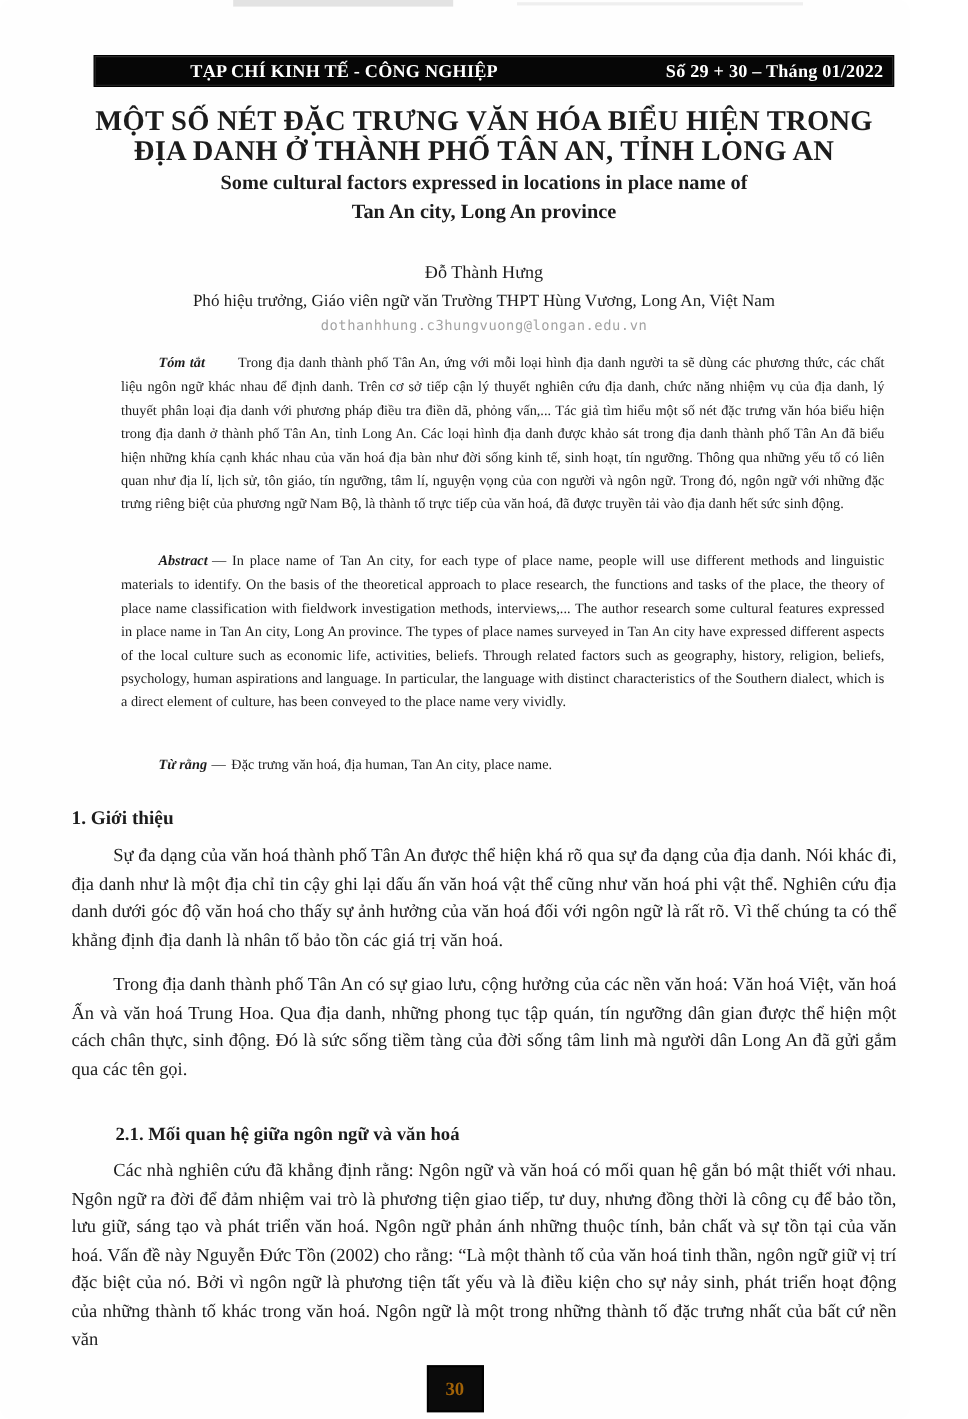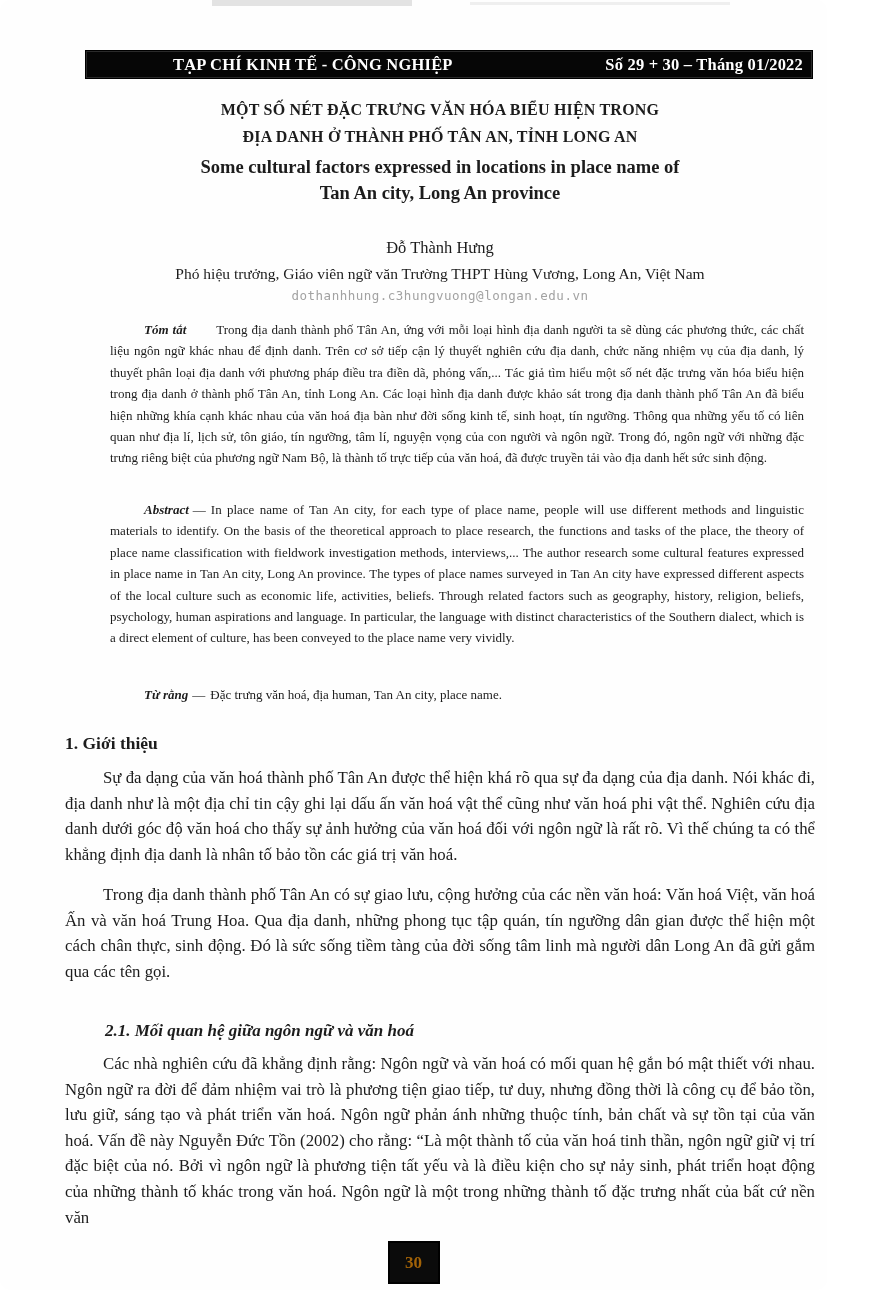--- a/index.html
+++ b/index.html
@@ -20,21 +20,21 @@
   .header-bar {
     position: absolute; top: 50px; left: 85px; width: 728px; height: 29px;
     background: #060606; color: #ffffff;
     display: flex; align-items: center; justify-content: space-between;
     box-sizing: border-box; padding: 0 10px 0 88px;
     font-weight: bold; font-size: 16.5px; letter-spacing: 0.2px;
     box-shadow: inset 0 0 0 1px #000, inset 0 0 0 2px #2a2a2a;
   }
 
   .title-block { position: absolute; top: 96px; left: 65px; width: 750px; text-align: center; }
-  .title-vi { font-size: 16px; font-weight: bold; line-height: 27px; letter-spacing: 0.2px; }
+  .title-vi { font-size: 26px; font-weight: bold; line-height: 27px; letter-spacing: 0.2px; }
   .title-en { font-size: 18.5px; font-weight: bold; line-height: 26px; margin-top: 4px; }
 
   .author-block { position: absolute; top: 217px; left: 65px; width: 750px; text-align: center; margin-top: 21px; }
   .author-name { font-size: 16.5px; }
   .author-affil { font-size: 15.5px; margin-top: 7px; }
   .author-email {
     font-family: "DejaVu Sans Mono", "Liberation Mono", monospace;
     font-size: 12.5px; color: #a2a2a2; margin-top: 5px; letter-spacing: 0.5px;
   }
 
@@ -42,21 +42,21 @@
     font-size: 13px; line-height: 21.4px; margin: 0; text-indent: 34px; }
   .abstract .lbl { font-weight: bold; font-style: italic; }
   .abstract .lbl.wide-gap { padding-right: 30px; }
   .abstract .sep { padding: 0 5px 0 4px; }
   .abs-vi { top: 319px; }
   .abs-en { top: 499px; }
   .keywords { top: 684px; }
 
   .body-col { position: absolute; left: 65px; width: 750px; }
   .sec-heading { font-weight: bold; font-size: 17.5px; margin: 0; }
-  .sub-heading { font-weight: bold; font-style: italic; font-size: 17px; margin: 0 0 0 40px; }
+  .sub-heading { font-weight: bold; font-size: 17px; margin: 0 0 0 40px; }
   .para { text-align: justify; font-size: 16.8px; line-height: 25.6px; margin: 0; text-indent: 38px; }
 
   .h-s1 { top: 733px; }
   .p-s1a { top: 765px; }
   .p-s1b { top: 882px; }
   .h-s2 { top: 988px; }
   .h-s21 { top: 1021px; }
   .p-s21 { top: 1051px; }
 
   .page-number {

